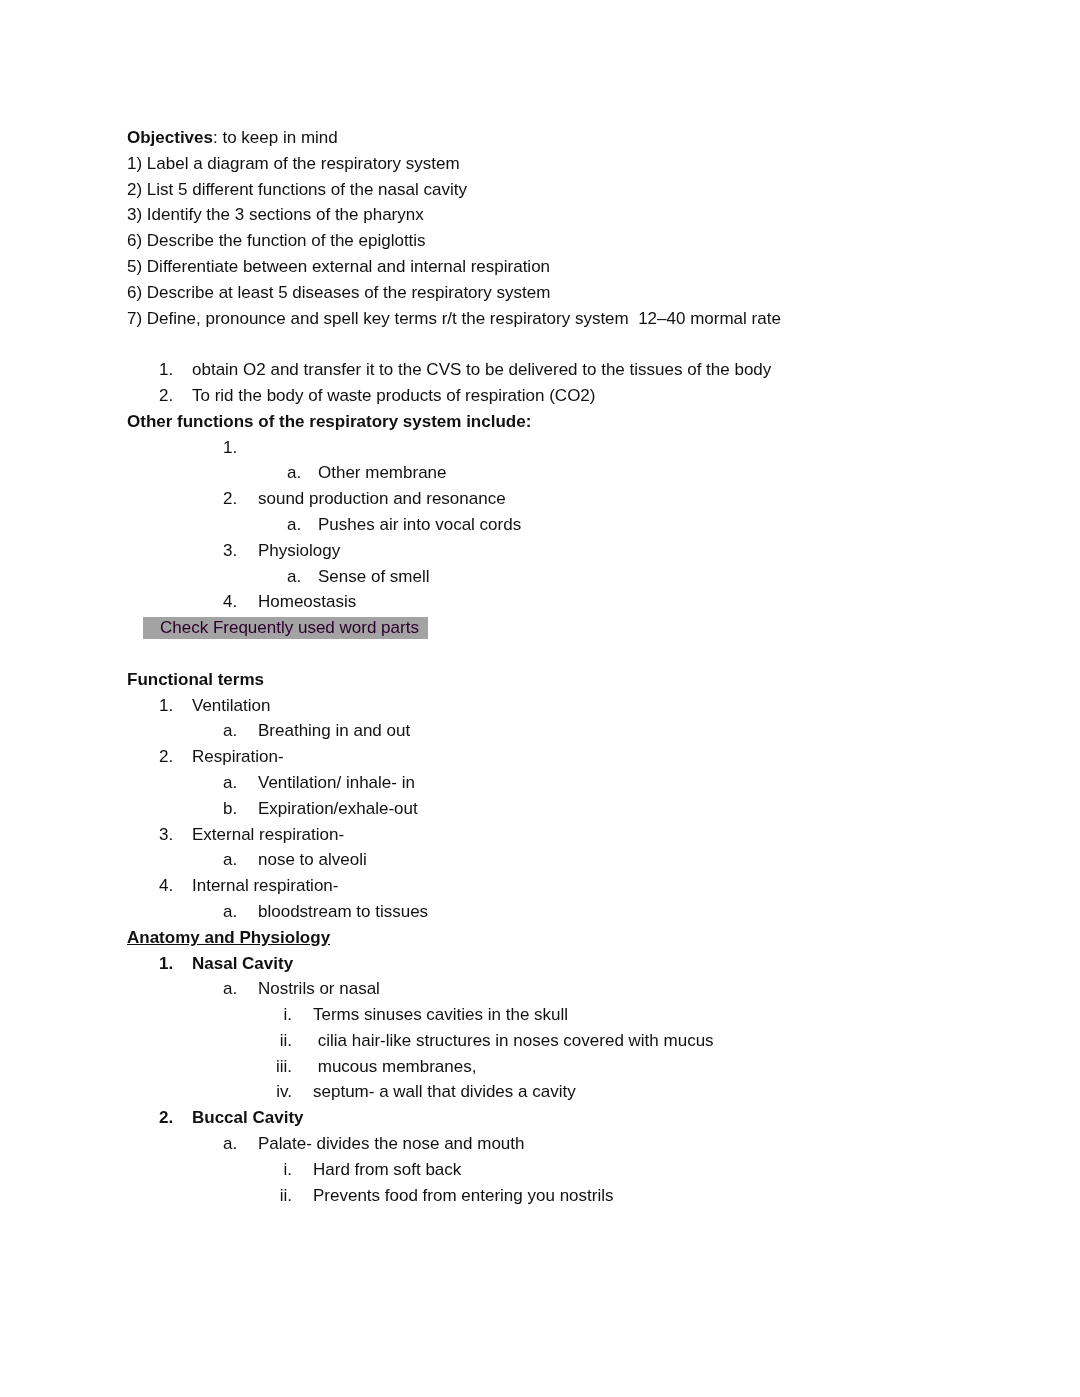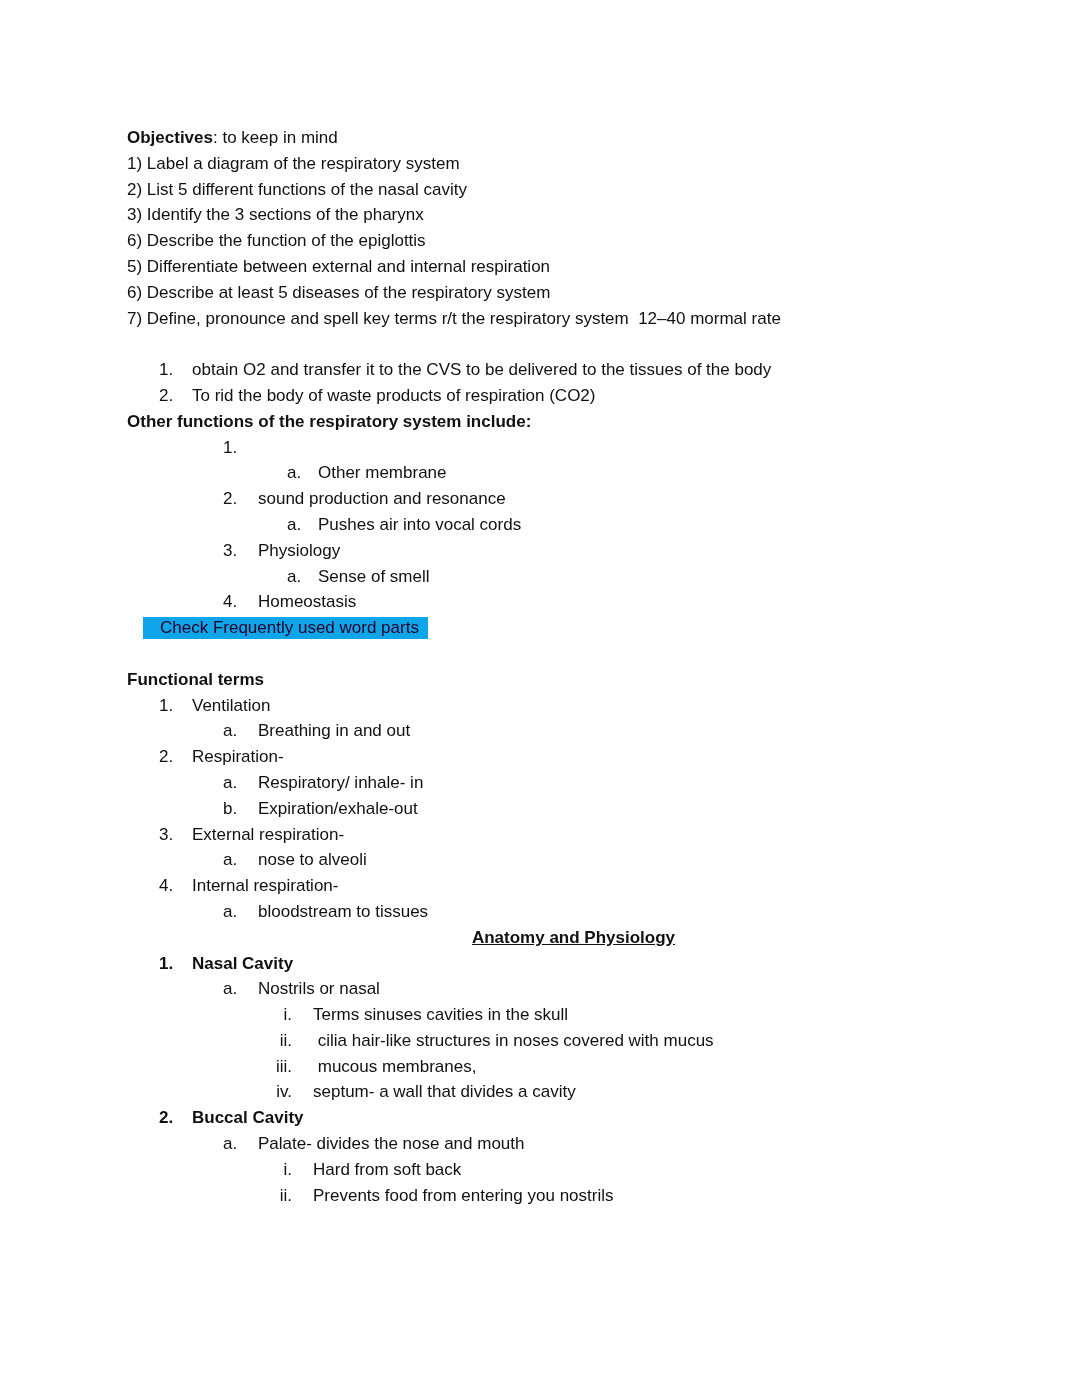--- a/index.html
+++ b/index.html
@@ -47,24 +47,24 @@
   .l1 > .marker { left: 32px; }
   .l2 > .marker { left: 96px; }
   .l3 > .marker { left: 160px; }
   .rom > .marker {
     left: 115px;
     width: 50px;
     text-align: right;
   }
 
   .bold { font-weight: bold; }
-  .underline { text-decoration: underline; text-align: center; }
+  .underline { text-decoration: underline; }
 
   .hl .text {
-    background: #0ea5e9;
+    background: #a3a3a3;
     color: #2a002a;
     padding: 1px 9px 2px 17px;
   }
 </style>
 </head>
 <body>
 
 <div class="page">
   <div id="doc-body">
       <div class="line l0"><span class="text"><span class="bold">Objectives</span><span>: to keep in mind</span></span></div>
@@ -85,21 +85,21 @@
       <div class="line l3"><span class="marker">a.</span><span class="text">Pushes air into vocal cords</span></div>
       <div class="line l2"><span class="marker">3.</span><span class="text">Physiology</span></div>
       <div class="line l3"><span class="marker">a.</span><span class="text">Sense of smell</span></div>
       <div class="line l2"><span class="marker">4.</span><span class="text">Homeostasis</span></div>
       <div class="line hl"><span class="text">Check Frequently used word parts</span></div>
       <div class="line blank"></div>
       <div class="line l0 bold"><span class="text">Functional terms</span></div>
       <div class="line l1"><span class="marker">1.</span><span class="text">Ventilation</span></div>
       <div class="line l2"><span class="marker">a.</span><span class="text">Breathing in and out</span></div>
       <div class="line l1"><span class="marker">2.</span><span class="text">Respiration-</span></div>
-      <div class="line l2"><span class="marker">a.</span><span class="text">Respiratory/ inhale- in</span></div>
+      <div class="line l2"><span class="marker">a.</span><span class="text">Ventilation/ inhale- in</span></div>
       <div class="line l2"><span class="marker">b.</span><span class="text">Expiration/exhale-out</span></div>
       <div class="line l1"><span class="marker">3.</span><span class="text">External respiration-</span></div>
       <div class="line l2"><span class="marker">a.</span><span class="text">nose to alveoli</span></div>
       <div class="line l1"><span class="marker">4.</span><span class="text">Internal respiration-</span></div>
       <div class="line l2"><span class="marker">a.</span><span class="text">bloodstream to tissues</span></div>
       <div class="line l0 bold underline"><span class="text">Anatomy and Physiology</span></div>
       <div class="line l1 bold"><span class="marker">1.</span><span class="text">Nasal Cavity</span></div>
       <div class="line l2"><span class="marker">a.</span><span class="text">Nostrils or nasal</span></div>
       <div class="line rom"><span class="marker">i.</span><span class="text">Terms sinuses cavities in the skull</span></div>
       <div class="line rom"><span class="marker">ii.</span><span class="text"> cilia hair-like structures in noses covered with mucus</span></div>

